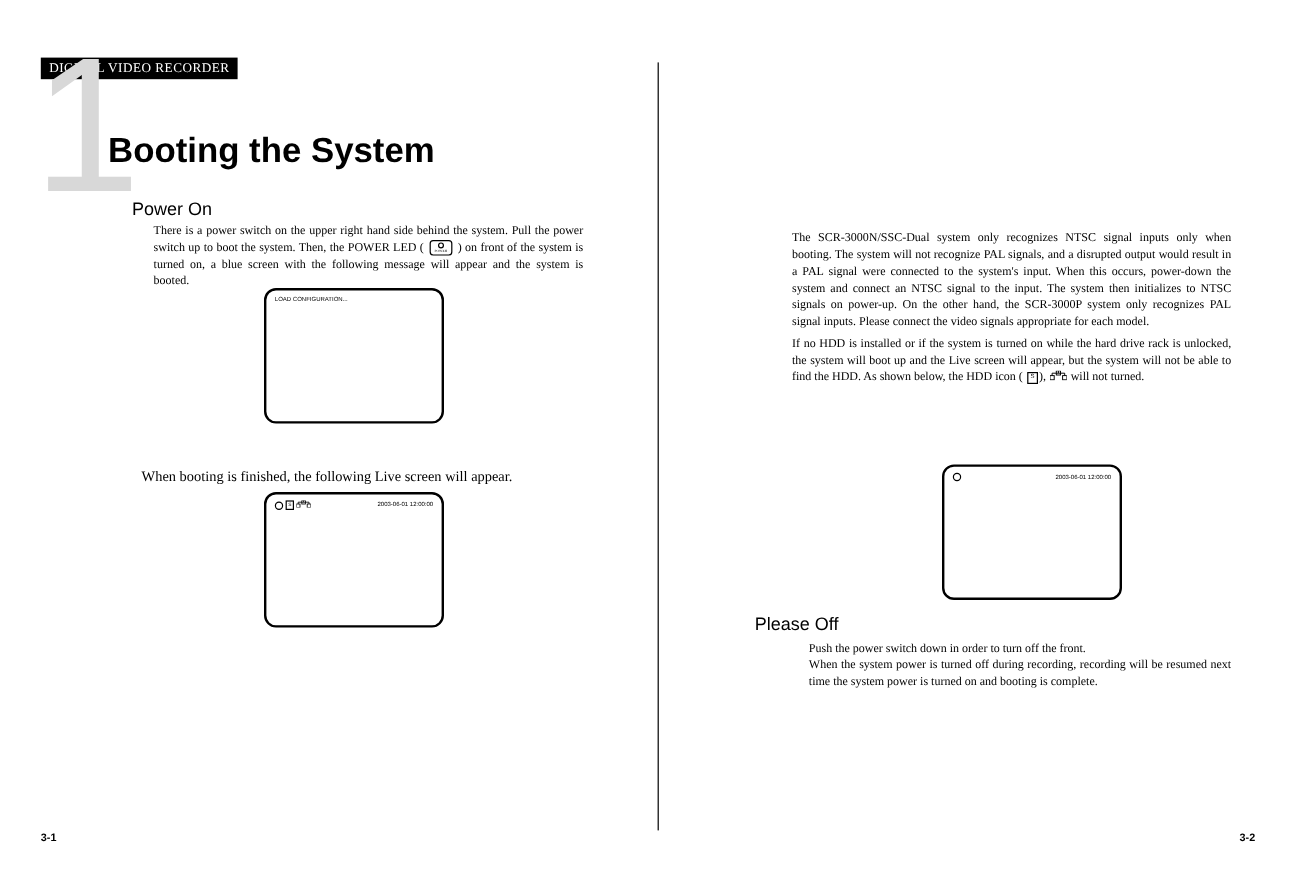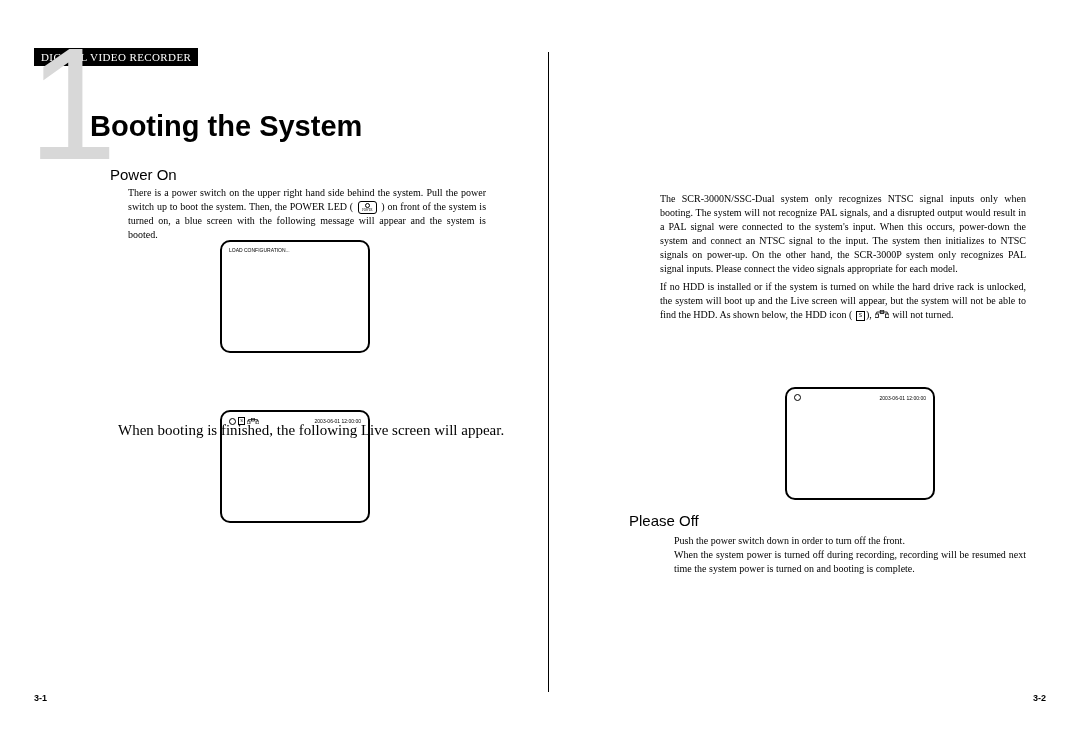--- a/index.html
+++ b/index.html
@@ -153,22 +153,21 @@
   }
   .screen1 {
     position: absolute;
     left: 220px;
     top: 240px;
   }
   .live-caption {
     position: absolute;
     left: 118px;
     top: 390px;
-    font-size: 15px;
-    margin-top: 32px;
+    font-size: 12px;
   }
   .screen2 {
     position: absolute;
     left: 220px;
     top: 410px;
   }
   
   .recog-block {
     position: absolute;
     left: 614px;

